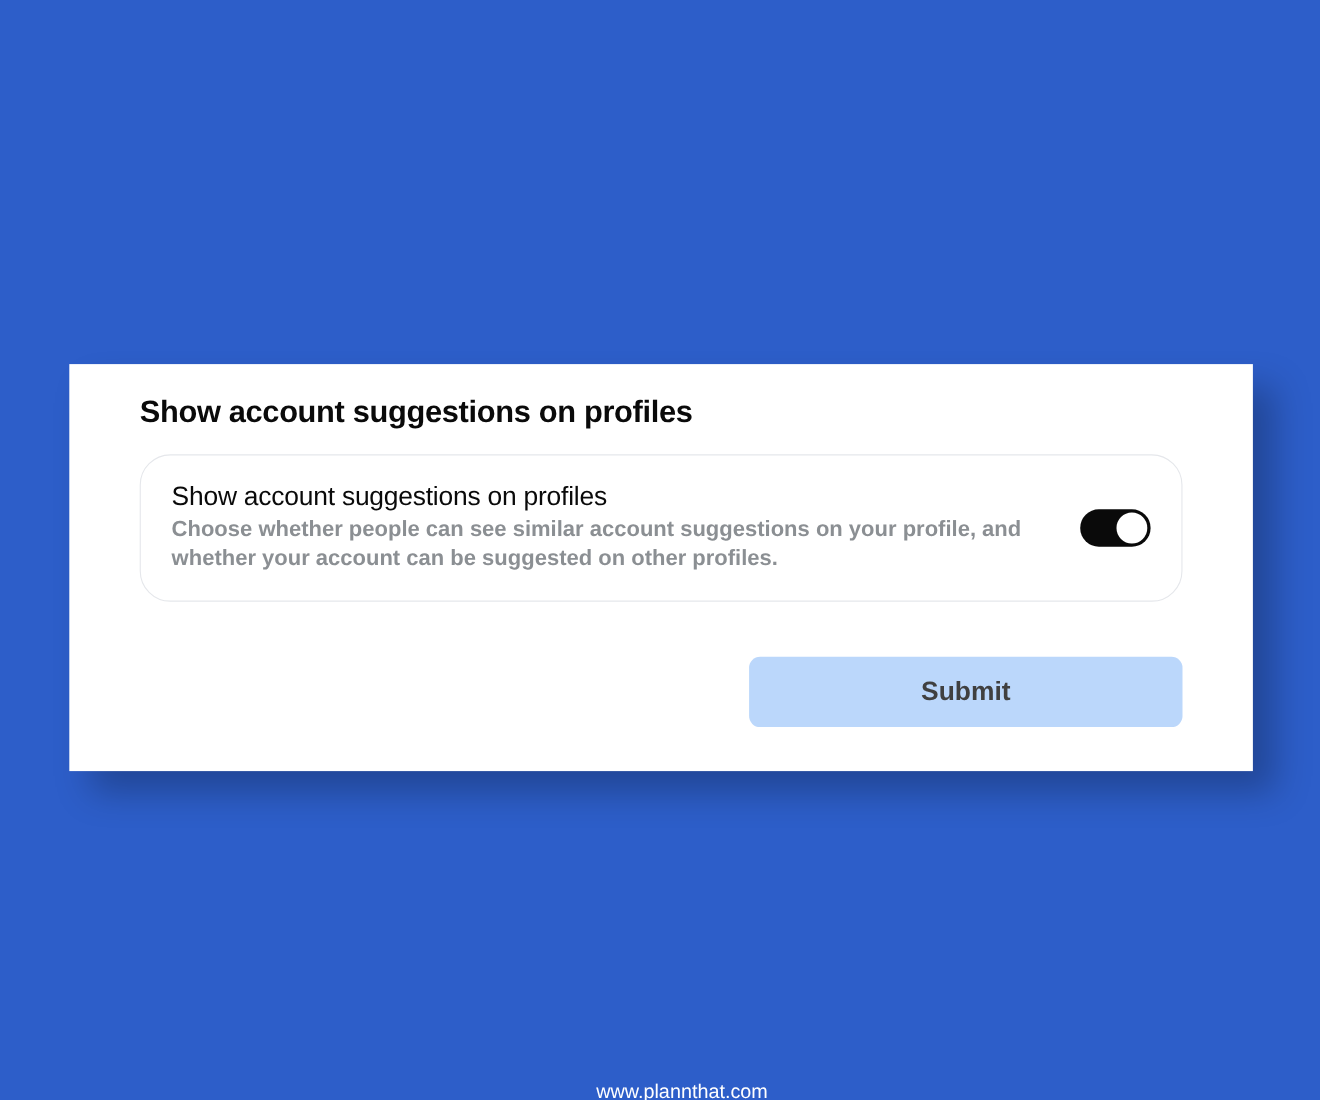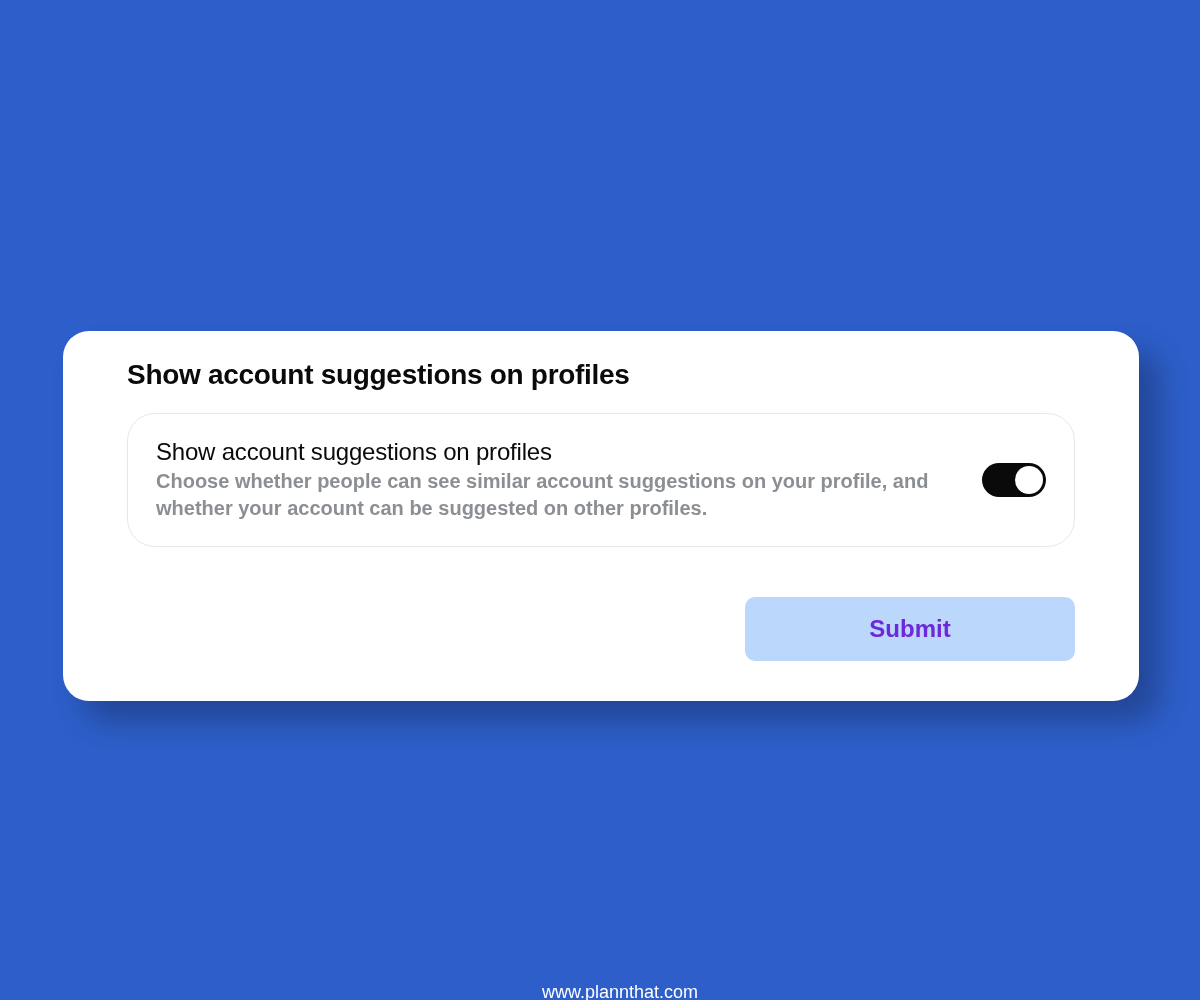--- a/index.html
+++ b/index.html
@@ -1,19 +1,18 @@
 <!DOCTYPE html>
 <html><head>
   <meta charset="utf-8">
   <style>
     * {
       margin: 0;
       padding: 0;
       box-sizing: border-box;
-      border-radius: 26px;
     }
 
     body {
       width: 1200px;
       height: 1000px;
       background: #2d5ec9;
       font-family: -apple-system, BlinkMacSystemFont, "Segoe UI", Helvetica, Arial, sans-serif;
       position: relative;
       overflow: hidden;
     }
@@ -87,27 +86,27 @@
     }
 
     .actions {
       display: flex;
       justify-content: flex-end;
       margin-top: 50px;
     }
 
     .submit-btn {
       background: #bbd7fb;
-      color: #6d28d9;
+      color: #404040;
       border: none;
       border-radius: 10px;
       font-size: 24px;
       font-weight: 600;
       padding: 18px 0;
-      width: 330px;
+      width: 394px;
       cursor: pointer;
       text-align: center;
     }
 
     .footer-url {
       position: absolute;
       left: 0;
       width: 100%;
       top: 982px;
       text-align: center;

